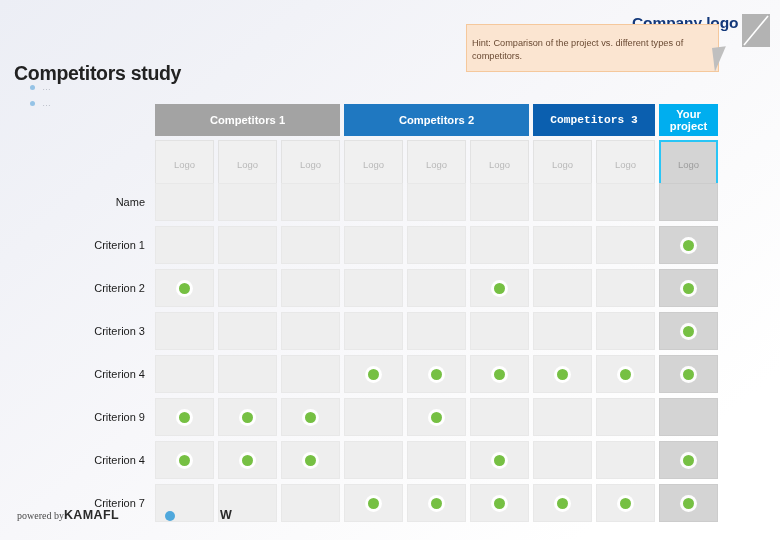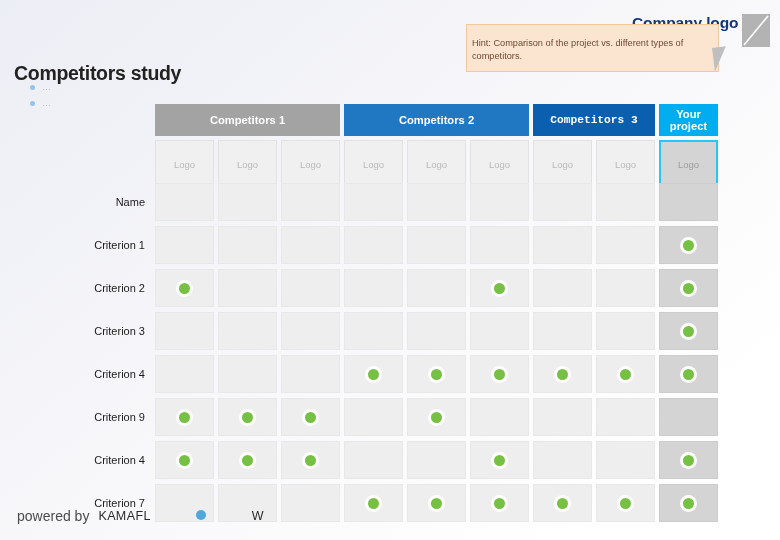--- a/index.html
+++ b/index.html
@@ -210,31 +210,31 @@
 
   
   #footer {
     position: absolute;
     left: 17px;
     top: 508px;
     display: flex;
     align-items: center;
   }
   #powered-by {
-    font-size: 14px;
+    font-size: 10px;
     color: #4a4a4a;
-    margin-right: 9px;
+    font-family: Liberation Serif, serif;
   }
   #brand {
     font-size: 12.5px;
-    font-weight: normal;
+    font-weight: bold;
     color: #2a2a2a;
     letter-spacing: 0.4px;
     display: flex;
-    align-items: flex-start;
+    align-items: center;
     gap: 45px;
   }
   .brand-o {
     display: inline-block;
     width: 10px;
     height: 10px;
     border-radius: 50%;
     background: #4fa8dc;
     margin: 0 0.5px;
     position: relative;

